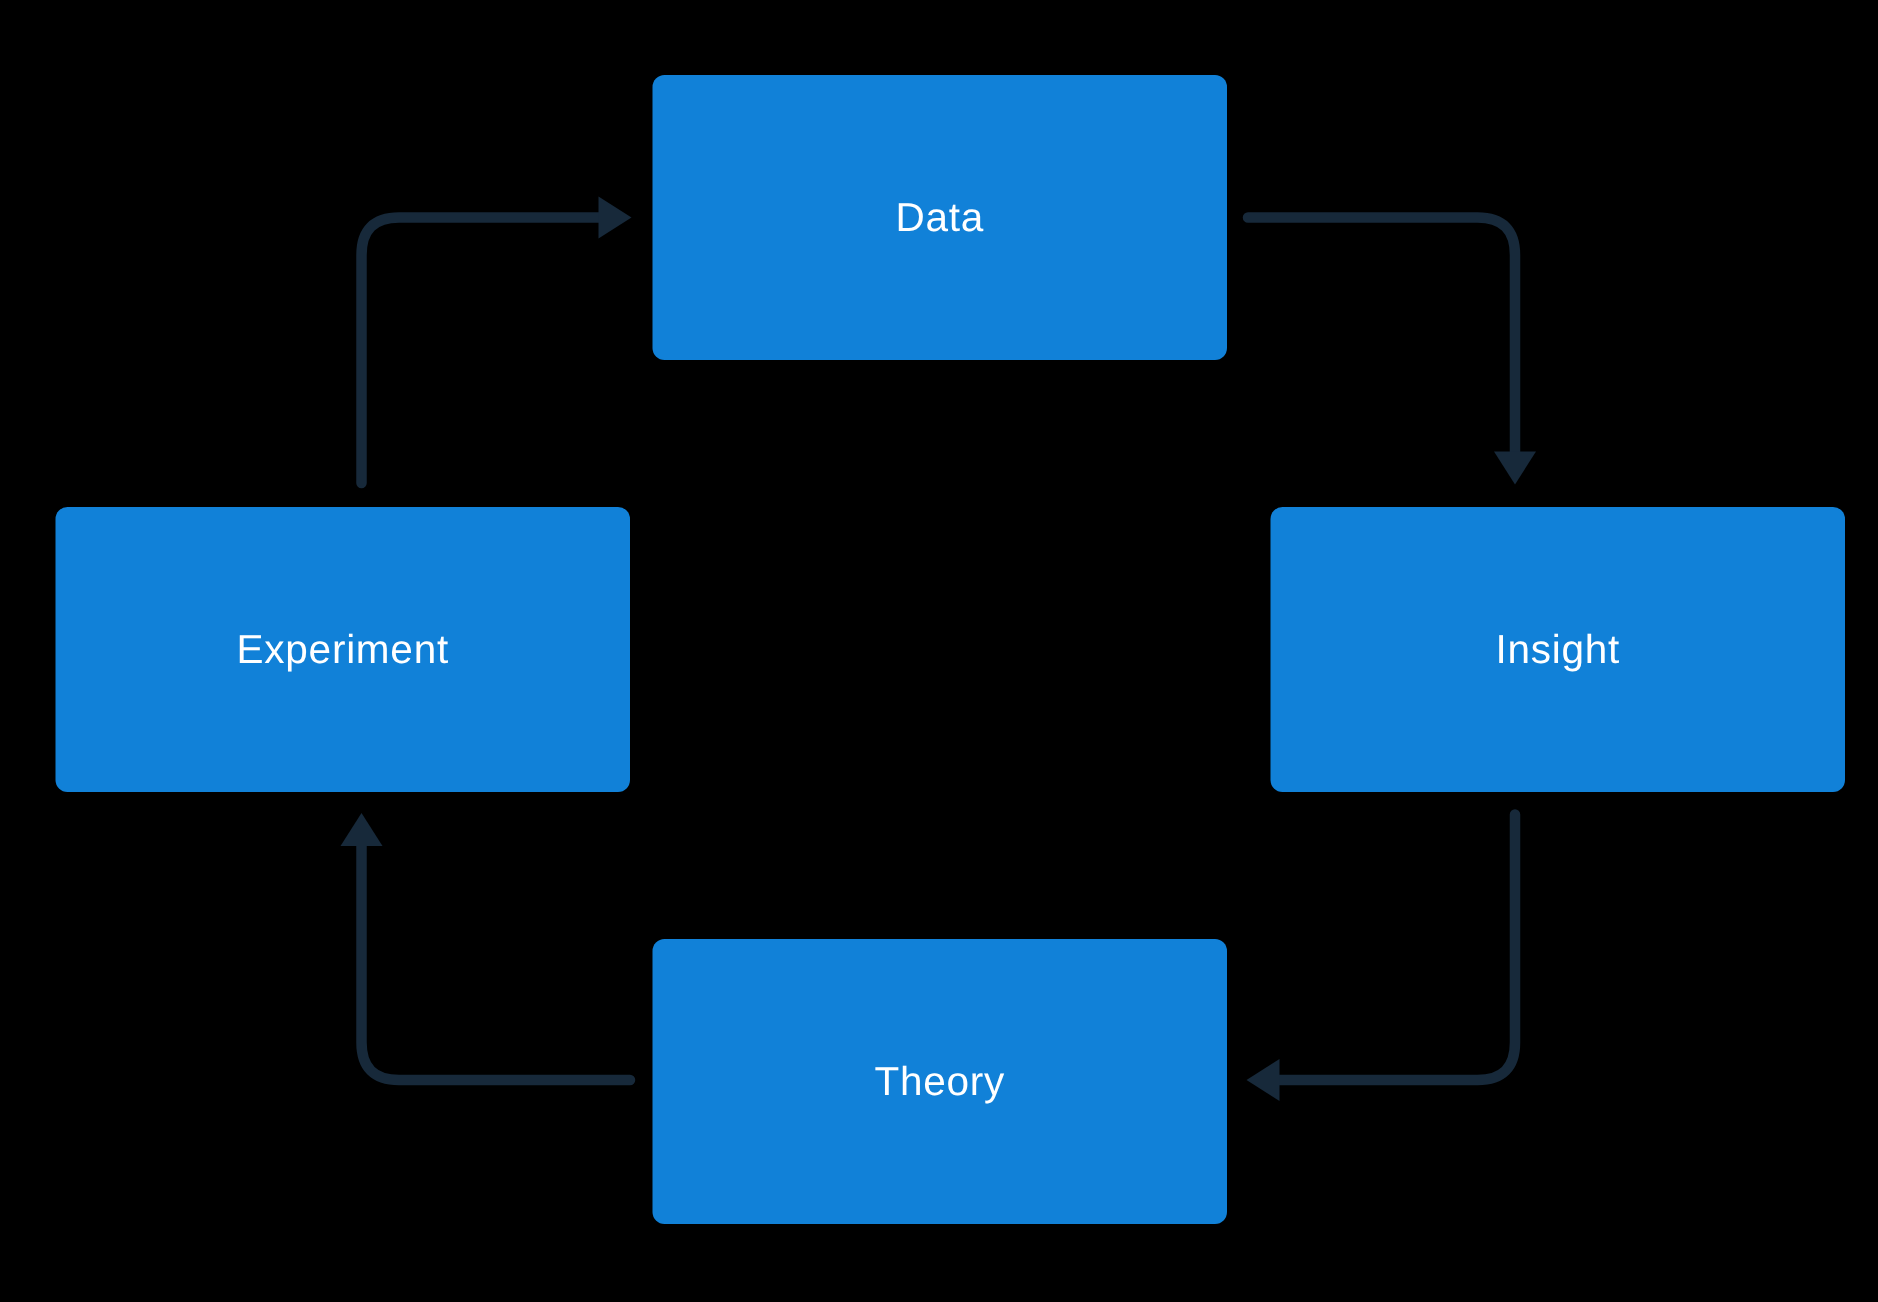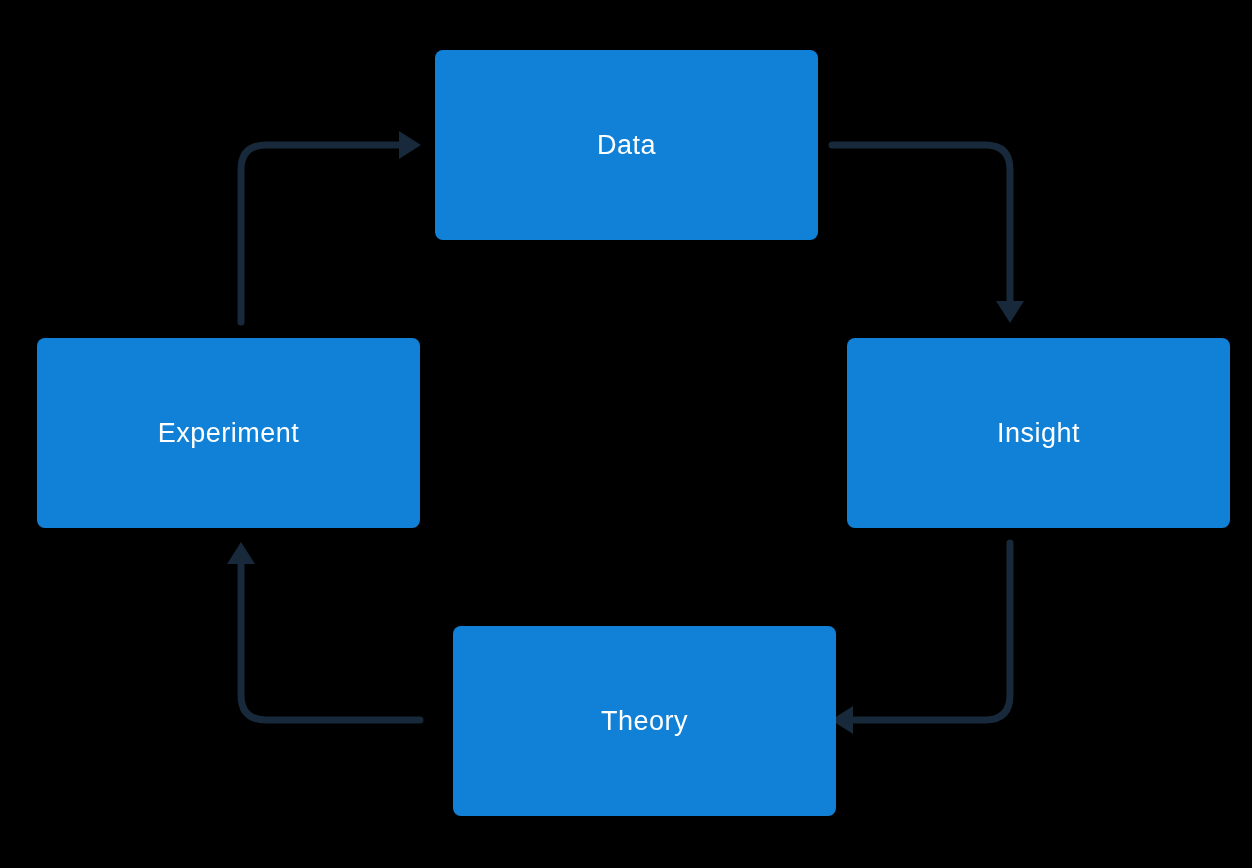--- a/index.html
+++ b/index.html
@@ -31,21 +31,21 @@
   }
   .node .label {
     color: var(--node-text);
     font-size: 27px;
     font-weight: 400;
     letter-spacing: 0.5px;
   }
   #node-data       { left: 435px; top: 50px;  }
   #node-experiment { left: 37px;  top: 338px; }
   #node-insight    { left: 818px; top: 338px; margin-left: 29px; }
-  #node-theory     { left: 453px; top: 626px; }
+  #node-theory     { left: 435px; top: 626px; }
   svg.edges {
     position: absolute;
     left: 0; top: 0;
     width: 1252px; height: 868px;
     pointer-events: none;
   }
   svg.edges path.edge {
     fill: none;
     stroke: var(--arrow);
     stroke-width: 7;

